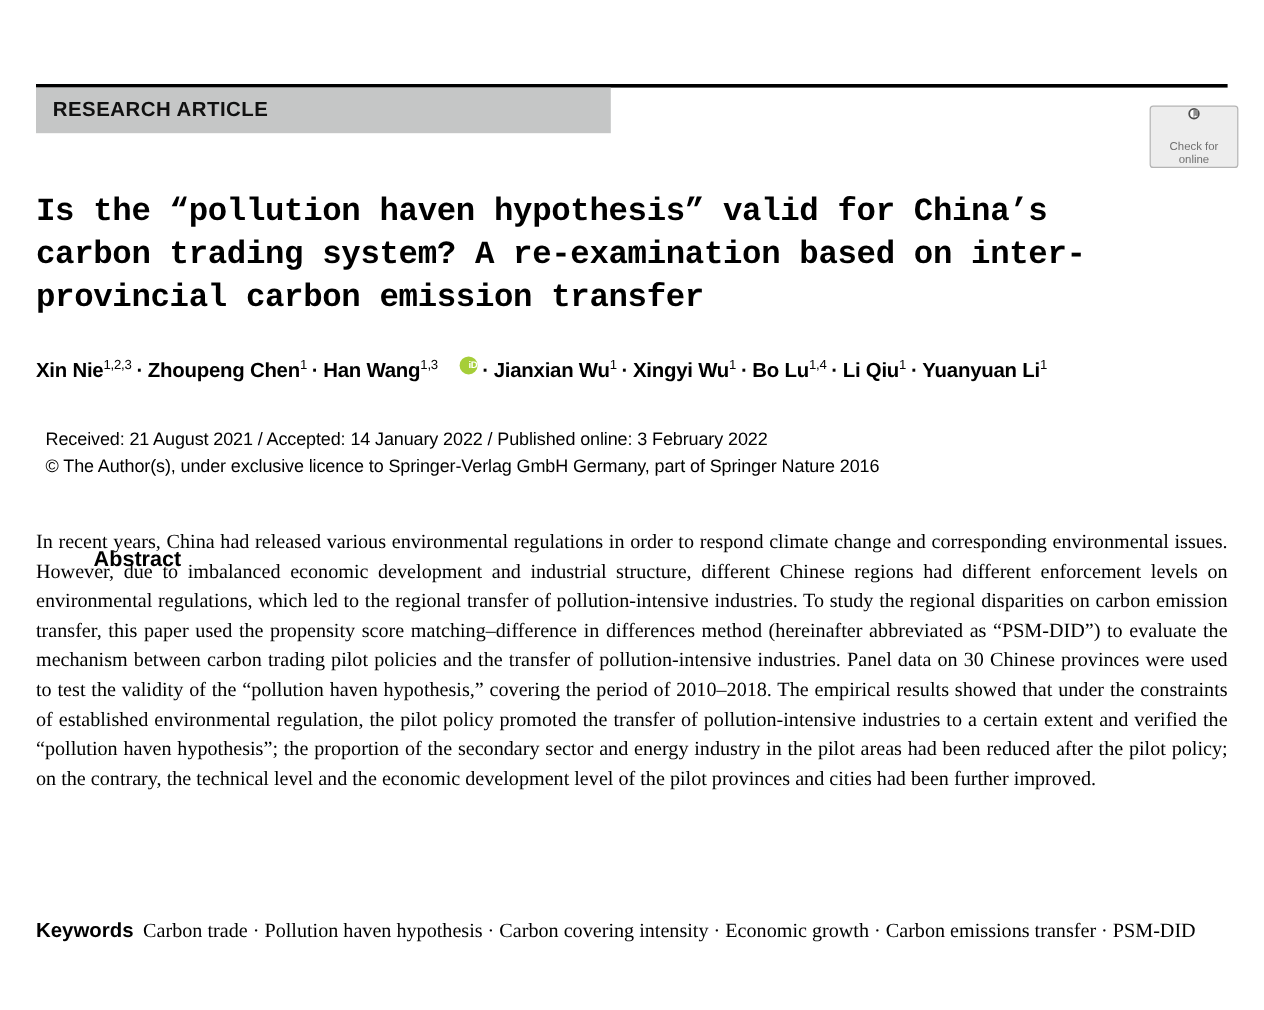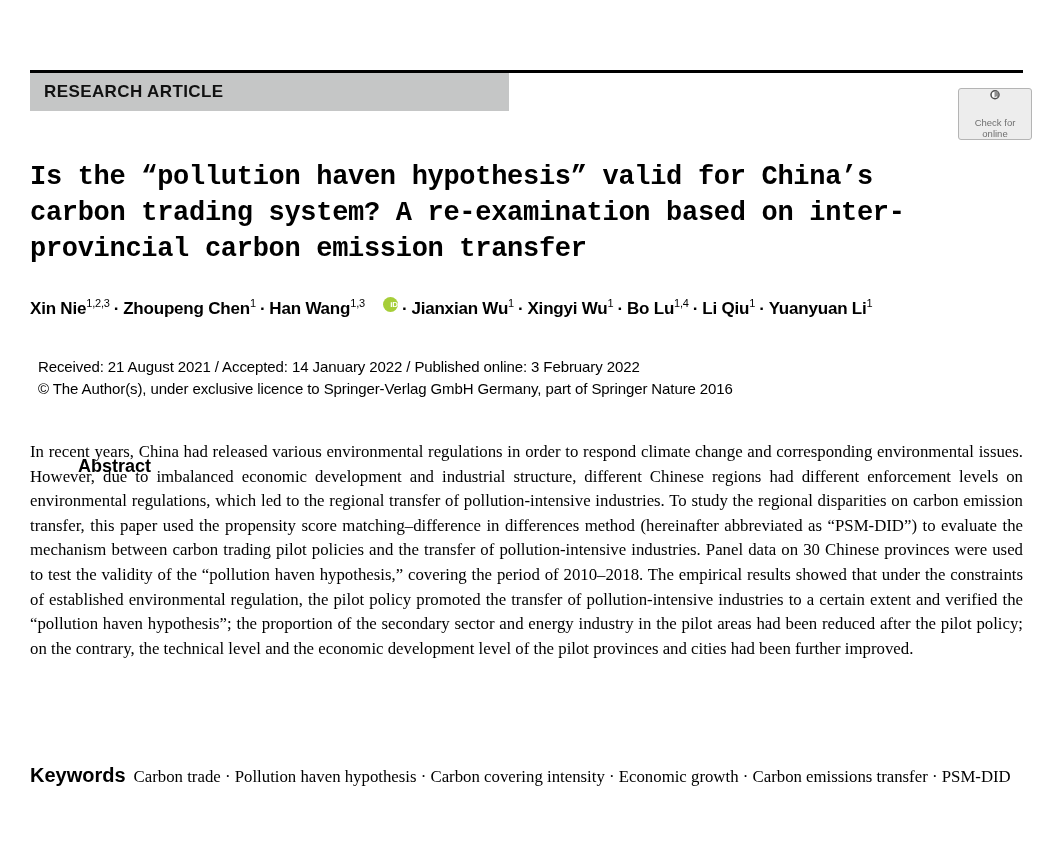--- a/index.html
+++ b/index.html
@@ -70,21 +70,21 @@
     text-align: justify;
   }
 
   .keywords-block {
     top: 763px; left: 30px; width: 993px;
     font-family: "Liberation Serif", serif;
     font-size: 16.8px; line-height: 25px;
   }
   .keywords-label {
     font-family: "Liberation Sans", sans-serif;
-    font-size: 20px; font-weight: bold;
+    font-size: 17px; font-weight: bold;
     padding-right: 8px;
   }
 </style>
 </head>
 <body>
 
 <div class="abs journal-header">
 </div>
 
 <div class="abs top-rule"></div>

